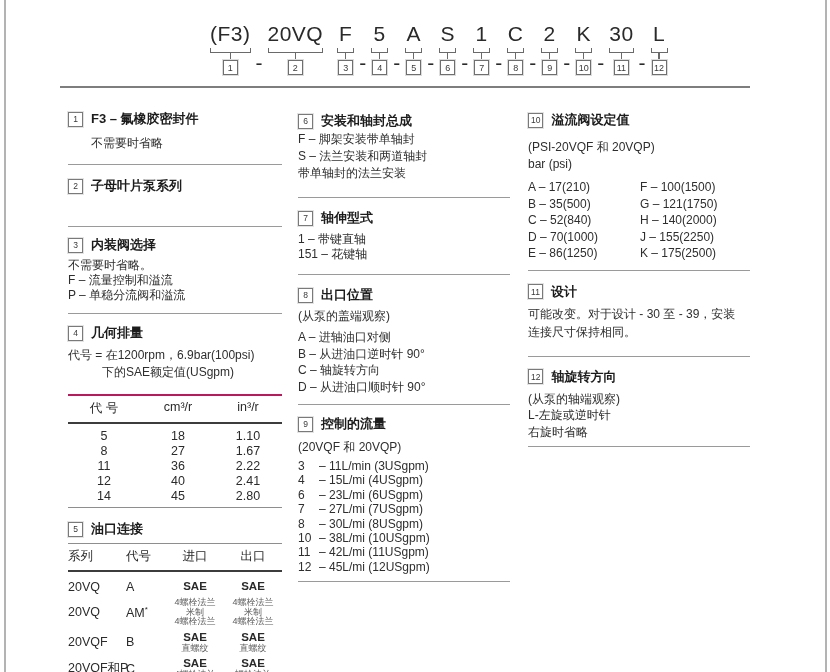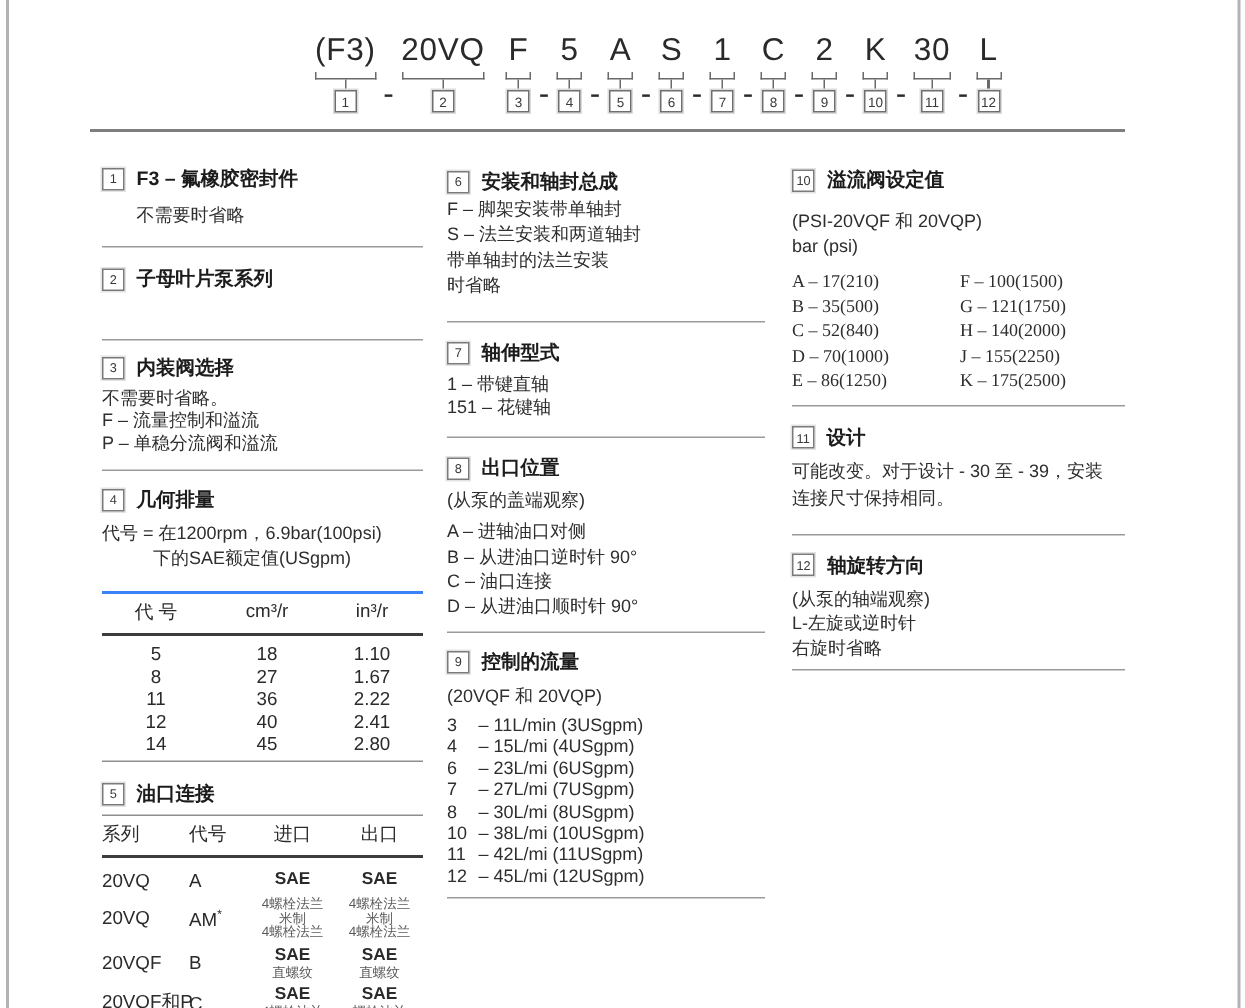--- a/index.html
+++ b/index.html
@@ -32,21 +32,21 @@
   .hr { border-top:1.5px solid #9a9a9a; height:0; }
 
   .sec-head { display:flex; align-items:center; font-weight:bold; font-size:13px; color:#1c1c1c; white-space:nowrap; }
   .numbox { display:inline-flex; align-items:center; justify-content:center; min-width:15px; height:15px; padding:0 2px;
             border:1px solid #7a7a7a; box-shadow:0 0 0 1px #e3e3e3; font-size:8.5px; font-weight:normal; color:#3a3a3a; margin-right:8px; flex:none; background:#fff; }
   .line { font-size:12px; line-height:16px; color:#2e2e2e; white-space:nowrap; }
   .ind20 { padding-left:23px; }
   .ind34 { padding-left:34px; }
 
   
-  .dtable { margin-top:14px; border-top:2px solid #3b82f6; }
+  .dtable { margin-top:14px; border-top:2px solid #be185d; }
   .dt-head { display:flex; padding:4px 0 5px; border-bottom:2px solid #3c3c3c; font-size:12.5px; color:#2a2a2a; }
   .dt-body { padding:5px 0 3px; border-bottom:1.5px solid #8e8e8e; }
   .dt-row { display:flex; font-size:12.5px; line-height:15px; }
   .dt-c { text-align:center; }
   .dt-c1 { width:72px; } .dt-c2 { width:76px; } .dt-c3 { width:64px; }
 
   
   .pt-topline { border-top:1.5px solid #8e8e8e; margin-top:5px; }
   .pt-head { display:flex; align-items:center; font-size:12.5px; color:#2a2a2a; padding:4px 0 5px; }
   .pt-thick { border-top:2px solid #3c3c3c; }
@@ -55,21 +55,21 @@
   .c-code { width:40px; font-size:12.5px; flex:none; }
   .c-code sup { font-size:8px; }
   .c-io { width:58px; text-align:center; flex:none; }
   .pt-main { font-size:11.5px; font-weight:bold; color:#2a2a2a; line-height:13px; }
   .pt-sub { font-size:9px; color:#5a5a5a; line-height:9.5px; white-space:nowrap; }
 
   
   .fcode { display:inline-block; width:21px; }
 
   
-  .relief { display:flex; margin-top:7px; font-size:12.5px;font-family:Liberation Serif, serif; }
+  .relief { display:flex; margin-top:7px; font-size:12.5px; }
   .relief-left { width:112px; }
   .relief-col .line { line-height:16.5px; }
 
   .lh17 .line { line-height:17px; }
   .lh15 .line { line-height:15px; }
   .lh16 .line { line-height:16.5px; }
   .lh14 .line { line-height:14.4px; }
   .lh18 .line { line-height:18px; }
 </style>
 </head>
@@ -309,21 +309,20 @@
 
   <div class="col col-mid">
     <div class="sec-head" style="margin-top:25px">
       <span class="numbox">6</span>
       <span>安装和轴封总成</span>
     </div>
     <div class="lh17" style="margin-top:1px">
       <div class="line">F – 脚架安装带单轴封</div>
       <div class="line">S – 法兰安装和两道轴封</div>
       <div class="line">带单轴封的法兰安装</div>
-      <div class="line">时省略</div>
     </div>
     <div class="hr" style="margin-top:15px"></div>
 
     <div class="sec-head" style="margin-top:11px">
       <span class="numbox">7</span>
       <span>轴伸型式</span>
     </div>
     <div class="lh15" style="margin-top:5px">
       <div class="line">1 – 带键直轴</div>
       <div class="line">151 – 花键轴</div>
@@ -331,21 +330,21 @@
     <div class="hr" style="margin-top:12px"></div>
 
     <div class="sec-head" style="margin-top:11px">
       <span class="numbox">8</span>
       <span>出口位置</span>
     </div>
     <div class="line" style="margin-top:4px">(从泵的盖端观察)</div>
     <div class="lh16" style="margin-top:5px">
       <div class="line">A – 进轴油口对侧</div>
       <div class="line">B – 从进油口逆时针 90°</div>
-      <div class="line">C – 油口连接</div>
+      <div class="line">C – 轴旋转方向</div>
       <div class="line">D – 从进油口顺时针 90°</div>
     </div>
     <div class="hr" style="margin-top:9px"></div>
 
     <div class="sec-head" style="margin-top:10px">
       <span class="numbox">9</span>
       <span>控制的流量</span>
     </div>
     <div class="line" style="margin-top:6px">(20VQF 和 20VQP)</div>
     <div class="lh14" style="margin-top:4px">

